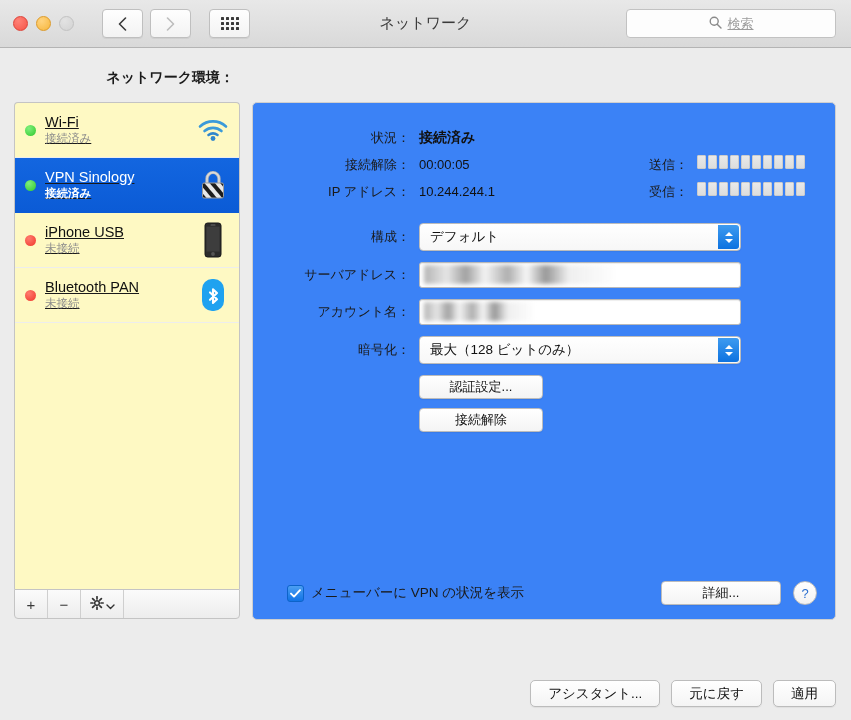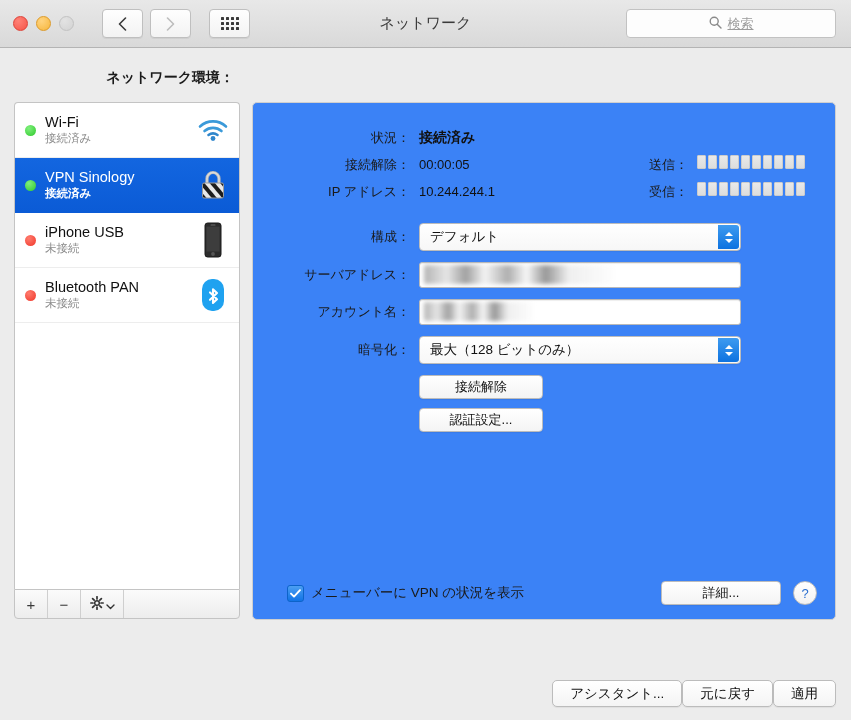--- a/index.html
+++ b/index.html
@@ -159,25 +159,26 @@
   }
 
   
   .sidebar {
     width: 226px;
     display: flex;
     flex-direction: column;
   }
   .service-list {
     height: 486px;
-    background: #ffffff;
+    background: #fef9c3;
     border: 1px solid #c4c4c4;
     border-bottom: none;
     border-radius: 4px 4px 0 0;
     overflow: hidden;
+    text-decoration: underline;
   }
   .service {
     position: relative;
     height: 54px;
     display: flex;
     align-items: center;
     border-bottom: 1px solid #ededed;
     padding-left: 10px;
   }
   .service.selected {
@@ -333,21 +334,21 @@
     font-size: 13px; color: #2a6fd0;
     margin-left: 12px;
   }
 
   
   .window-footer {
     position: absolute;
     right: 15px;
     bottom: 13px;
     display: flex;
-    gap: 0;
+    gap: 11px;
   }
   .window-footer .btn { min-width: 0; height: 27px; padding: 0 17px; border-radius: 5px; font-size: 13.5px; }
 </style>
 </head>
 <body>
 
 <div class="titlebar">
   <div class="traffic">
     <div class="light red"></div>
     <div class="light yellow"></div>
@@ -573,24 +574,24 @@
       <div class="popup" style="width:320px">
         <span class="val">最大（128 ビットのみ）</span>
         <span class="stepper">
             <i class="chev up"></i>
             <i class="chev down"></i>
           </span>
       </div>
     </div>
 
     <div class="btn-row">
+      <button class="btn">認証設定...</button>
+    </div>
+    <div class="btn-row">
       <button class="btn">接続解除</button>
-    </div>
-    <div class="btn-row">
-      <button class="btn">認証設定...</button>
     </div>
 
     <div class="panel-footer">
       <div class="checkrow">
         <span class="checkbox">
           <svg width="11" height="9" viewBox="0 0 11 9">
               <polyline points="1,4.6 4,7.6 10,1.2" fill="none" stroke="#fff" stroke-width="1.9" stroke-linecap="round" stroke-linejoin="round"></polyline>
             </svg>
         </span>
         <span>メニューバーに VPN の状況を表示</span>

